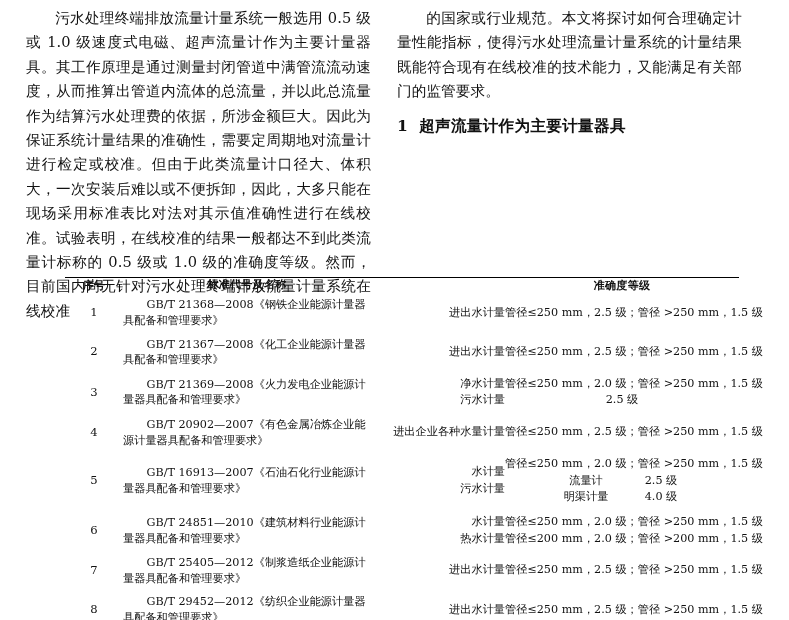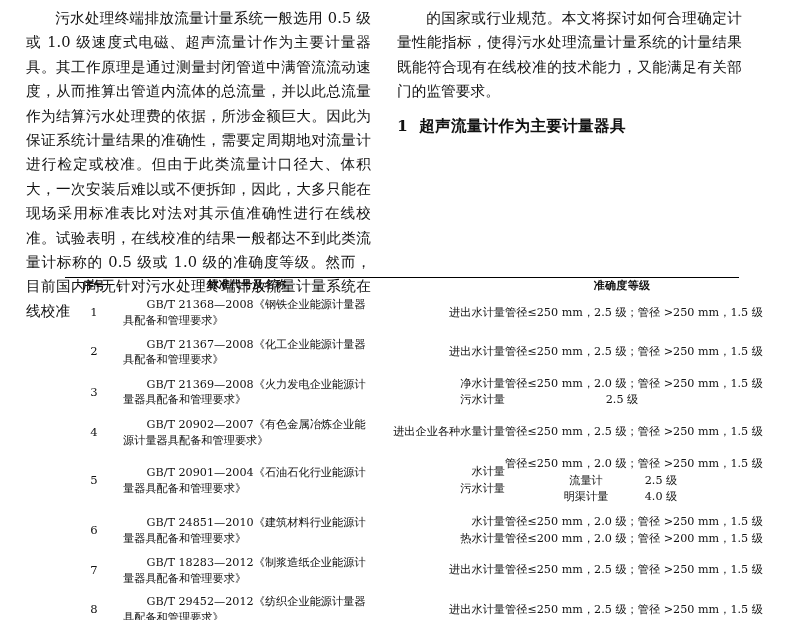--- a/index.html
+++ b/index.html
@@ -181,21 +181,21 @@
             <td class="std-cell">GB/T 20902—2007《有色金属冶炼企业能源计量器具配备和管理要求》</td>
             <td class="kind-cell">
               <span class="sub-line">进出企业各种水量计量</span>
             </td>
             <td class="acc-cell">
               <span class="sub-line">管径≤250 mm，2.5 级；管径 &gt;250 mm，1.5 级</span>
             </td>
           </tr>
           <tr class="datarow">
             <td class="no-cell">5</td>
-            <td class="std-cell">GB/T 20901—2004《石油石化行业能源计量器具配备和管理要求》</td>
+            <td class="std-cell">GB/T 16913—2007《石油石化行业能源计量器具配备和管理要求》</td>
             <td class="kind-cell">
               <span class="sub-line">水计量</span>
               <span class="sub-line">污水计量</span>
             </td>
             <td class="acc-cell">
               <span class="sub-line">管径≤250 mm，2.0 级；管径 &gt;250 mm，1.5 级</span>
               <span class="pairline"><span class="k">流量计</span><span class="v">2.5 级</span></span>
               <span class="pairline"><span class="k">明渠计量</span><span class="v">4.0 级</span></span>
             </td>
           </tr>
@@ -206,21 +206,21 @@
               <span class="sub-line">水计量</span>
               <span class="sub-line">热水计量</span>
             </td>
             <td class="acc-cell">
               <span class="sub-line">管径≤250 mm，2.0 级；管径 &gt;250 mm，1.5 级</span>
               <span class="sub-line">管径≤200 mm，2.0 级；管径 &gt;200 mm，1.5 级</span>
             </td>
           </tr>
           <tr class="datarow">
             <td class="no-cell">7</td>
-            <td class="std-cell">GB/T 18283—2012《制浆造纸企业能源计量器具配备和管理要求》</td>
+            <td class="std-cell">GB/T 25405—2012《制浆造纸企业能源计量器具配备和管理要求》</td>
             <td class="kind-cell">
               <span class="sub-line">进出水计量</span>
             </td>
             <td class="acc-cell">
               <span class="sub-line">管径≤250 mm，2.5 级；管径 &gt;250 mm，1.5 级</span>
             </td>
           </tr>
           <tr class="datarow">
             <td class="no-cell">8</td>
             <td class="std-cell">GB/T 29452—2012《纺织企业能源计量器具配备和管理要求》</td>

